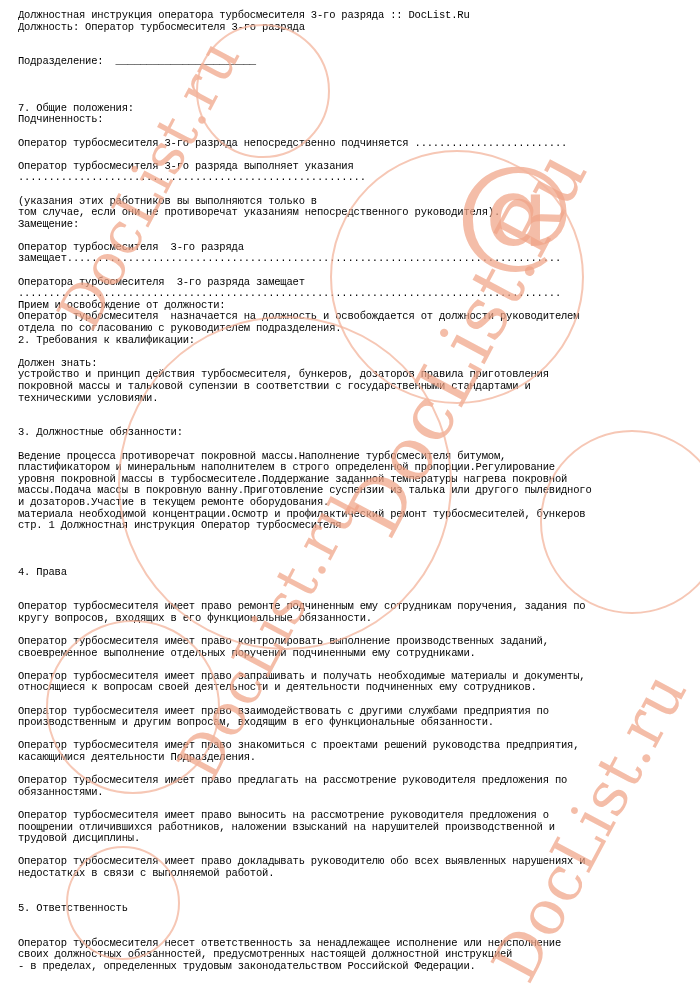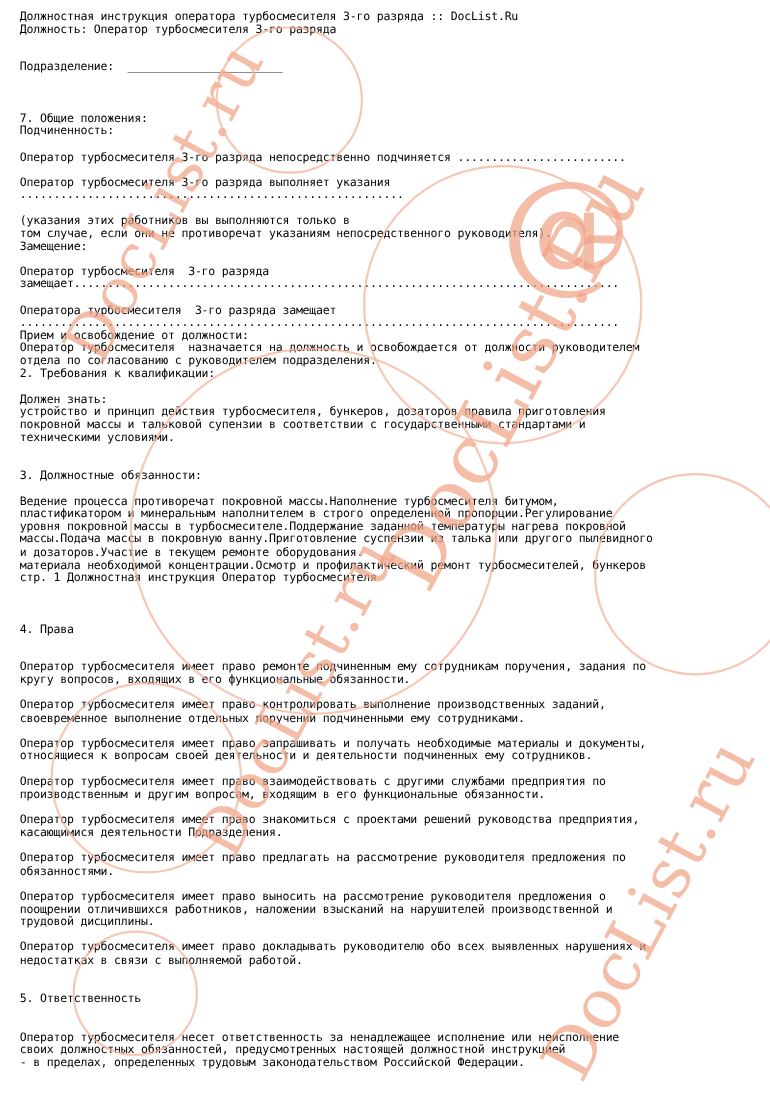--- a/index.html
+++ b/index.html
@@ -53,20 +53,21 @@
     box-sizing: border-box;
     color: #000000;
     font-size: 10.5px;
     line-height: 11.6px;
     font-family: "DejaVu Sans Mono", monospace;
     letter-spacing: -0.2px;
   }
   .line {
     white-space: pre-wrap;
     word-break: break-word;
+    font-family: Liberation Mono, monospace;
   }
   .blank {
     height: 11.6px;
   }
 </style>
 </head>
 <body>
 
 <div id="doc">
   <div class="line">Должностная инструкция оператора турбосмесителя 3-го разряда :: DocList.Ru</div>

